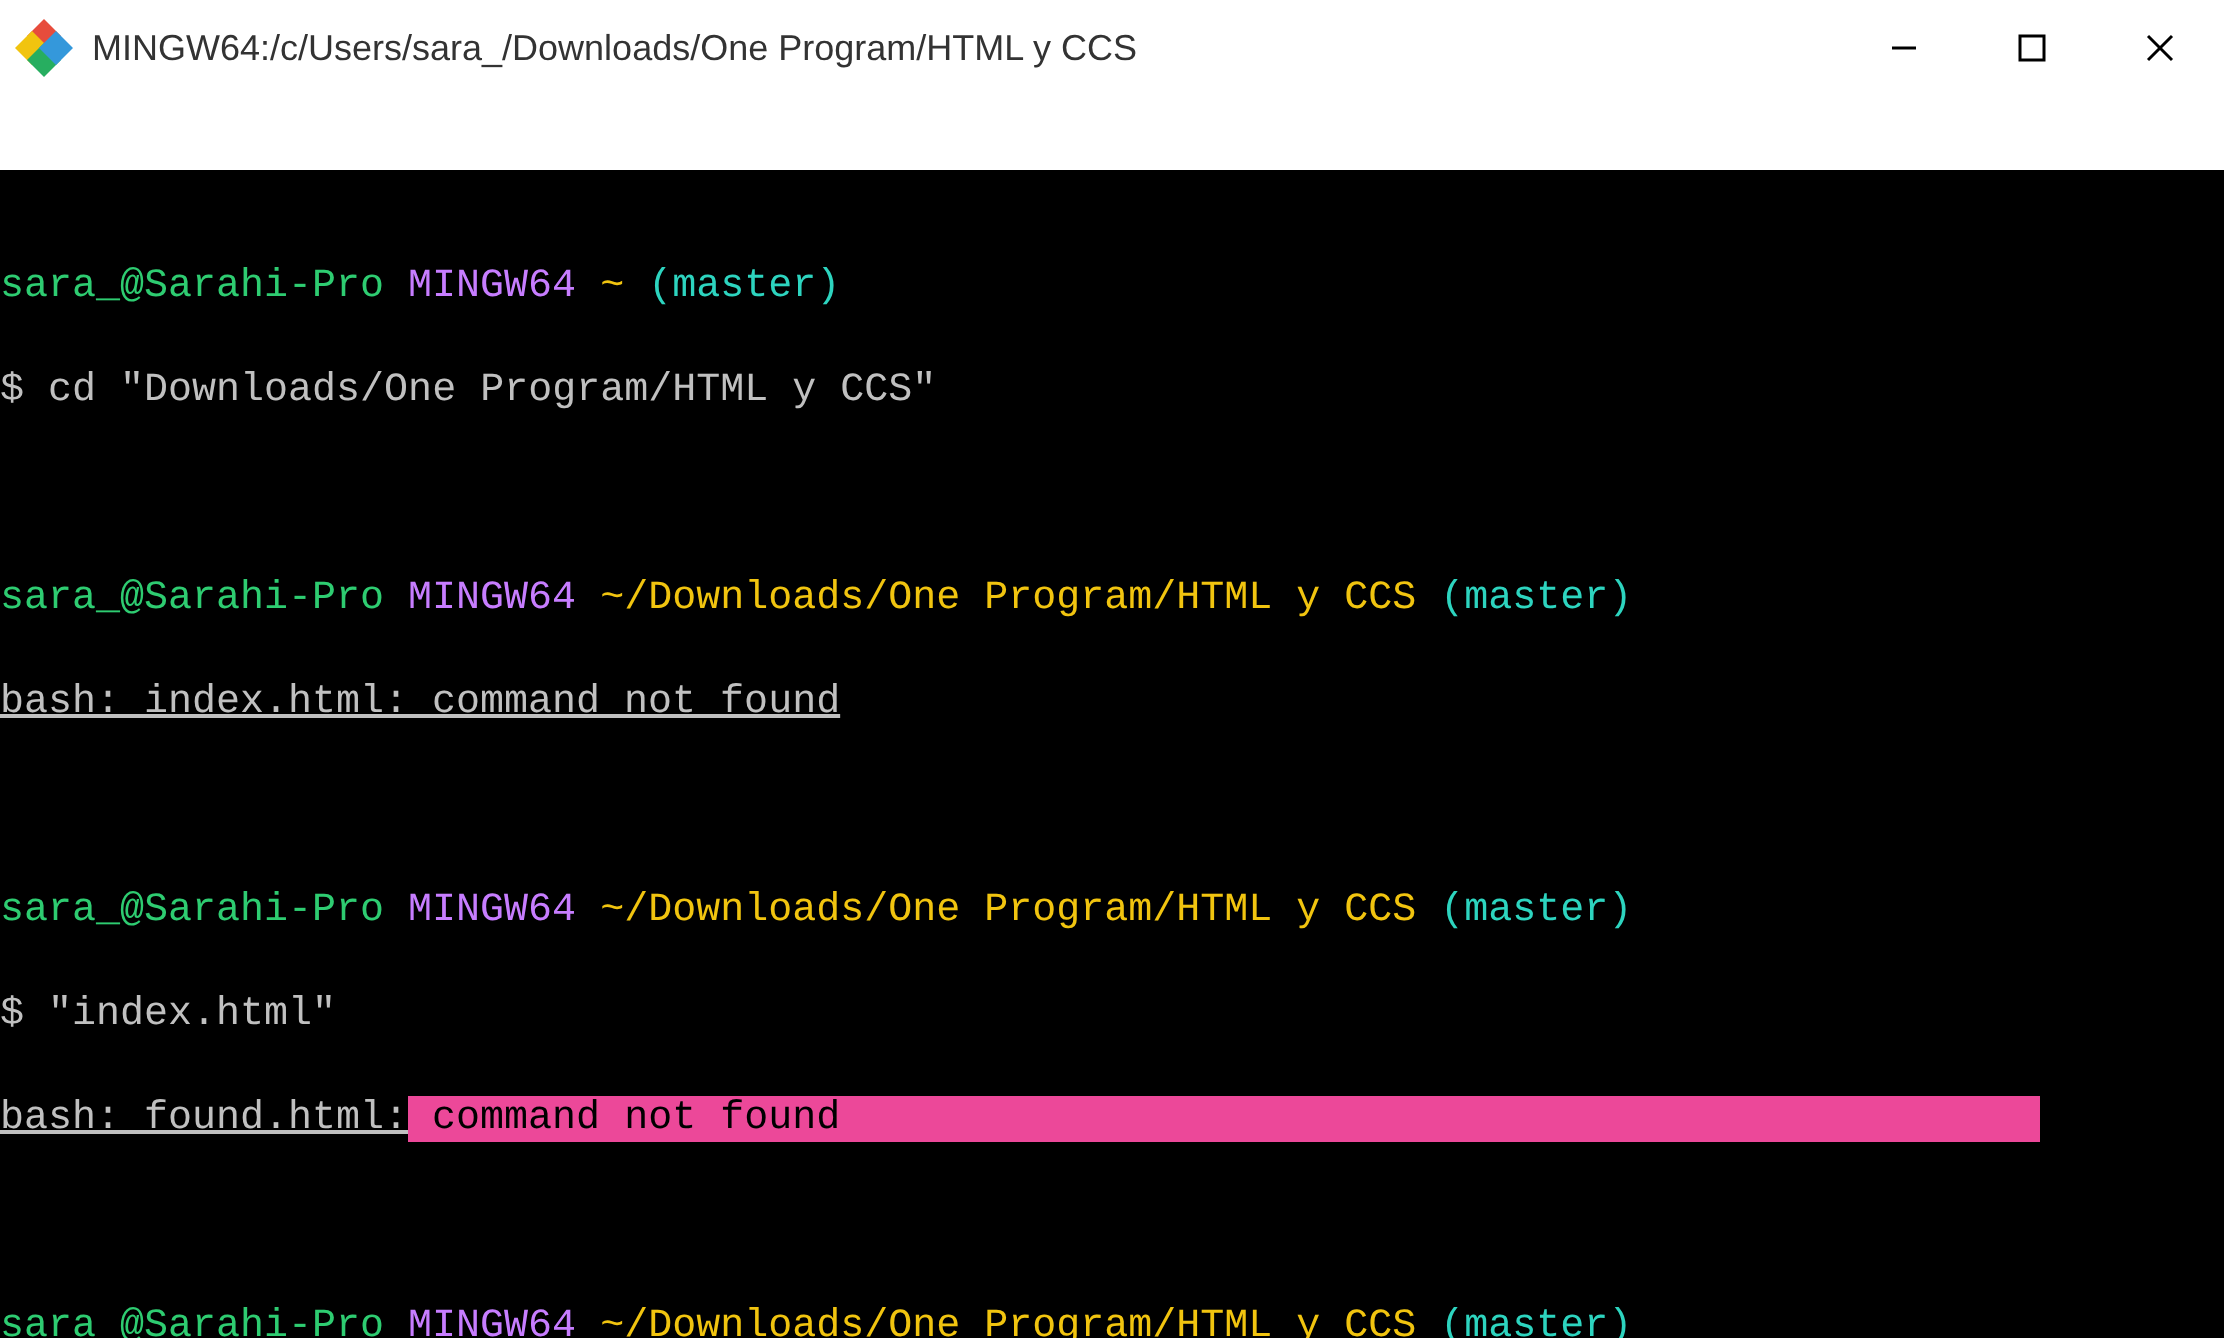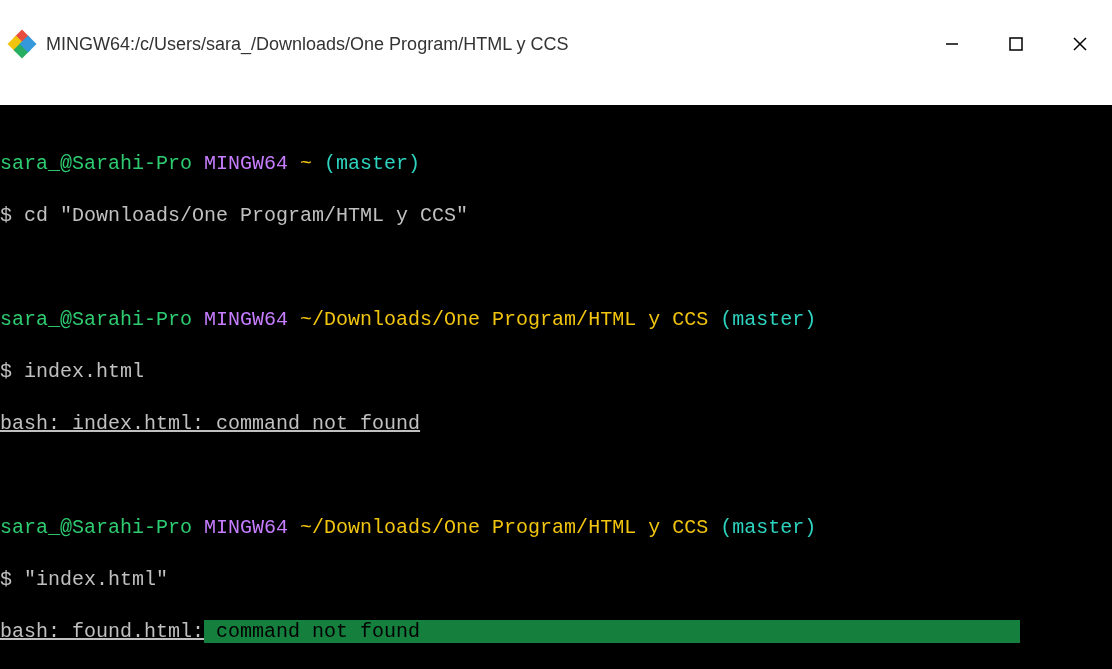--- a/index.html
+++ b/index.html
@@ -14,21 +14,20 @@
       height: 669px;
       overflow: hidden;
     }
     .title-bar {
       height: 48px;
       background: #fff;
       display: flex;
       align-items: center;
       padding: 0 0 0 10px;
       position: relative;
-      margin-top: 20px;
     }
     .app-icon {
       width: 24px;
       height: 24px;
       position: relative;
       margin-right: 12px;
     }
     .diamond {
       position: absolute;
       width: 12px;
@@ -81,21 +80,21 @@
     .line {
       display: block;
     }
     .user { color: #2ecc71; }
     .mingw { color: #c77dff; }
     .path { color: #f1c40f; }
     .branch { color: #2dd4bf; }
     .cmd { color: #c0c0c0; }
     .err { color: #c0c0c0; text-decoration: underline; }
     .highlighted {
-      background: #15803d;
+      background: #ec4899;
       color: #000;
     }
     .blank { height: 26px; }
   </style>
 </head>
 <body>
 
 <div class="title-bar">
   <div class="app-icon">
     <div class="diamond d-red"></div>
@@ -122,21 +121,20 @@
         </svg>
     </div>
   </div>
 </div>
 
 <div class="terminal">
 <div class="line"><span class="user">sara_@Sarahi-Pro</span> <span class="mingw">MINGW64</span> <span class="path">~</span> <span class="branch">(master)</span></div>
 <div class="line"><span class="cmd">$</span> <span class="cmd">cd "Downloads/One Program/HTML y CCS"</span></div>
 <div class="blank"></div>
 <div class="line"><span class="user">sara_@Sarahi-Pro</span> <span class="mingw">MINGW64</span> <span class="path">~/Downloads/One Program/HTML y CCS</span> <span class="branch">(master)</span></div>
-<div class="line"><span class="cmd">$</span> <span class="cmd">index.html</span></div>
 <div class="line"><span class="err">bash: index.html: command not found</span></div>
 <div class="blank"></div>
 <div class="line"><span class="user">sara_@Sarahi-Pro</span> <span class="mingw">MINGW64</span> <span class="path">~/Downloads/One Program/HTML y CCS</span> <span class="branch">(master)</span></div>
 <div class="line"><span class="cmd">$</span> <span class="cmd">"index.html"</span></div>
 <div class="line"><span class="err">bash: found.html:</span><span class="highlighted"> command not found</span><span class="highlighted">                                                  </span></div>
 <div class="blank"></div>
 <div class="line"><span class="user">sara_@Sarahi-Pro</span> <span class="mingw">MINGW64</span> <span class="path">~/Downloads/One Program/HTML y CCS</span> <span class="branch">(master)</span></div>
 
 
 

